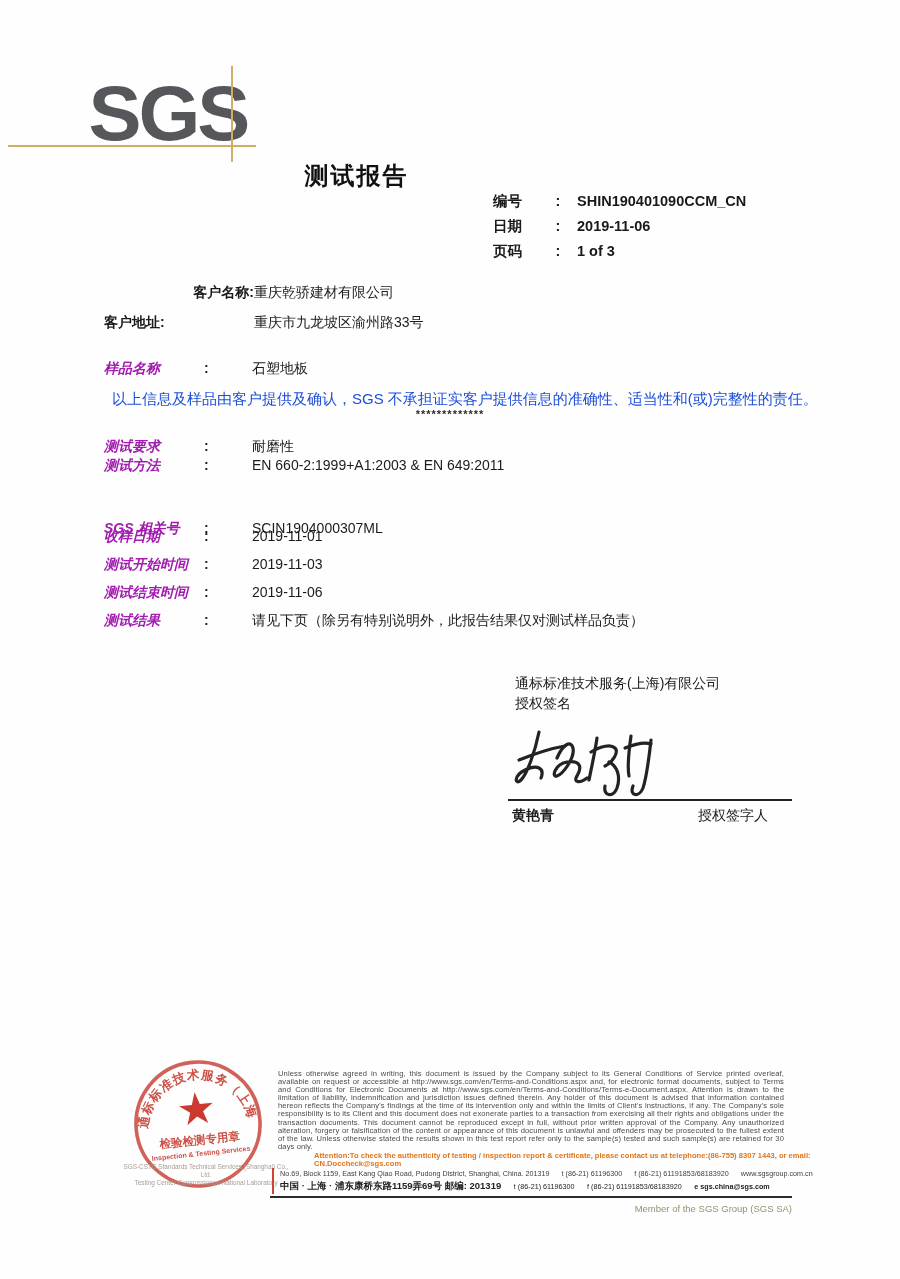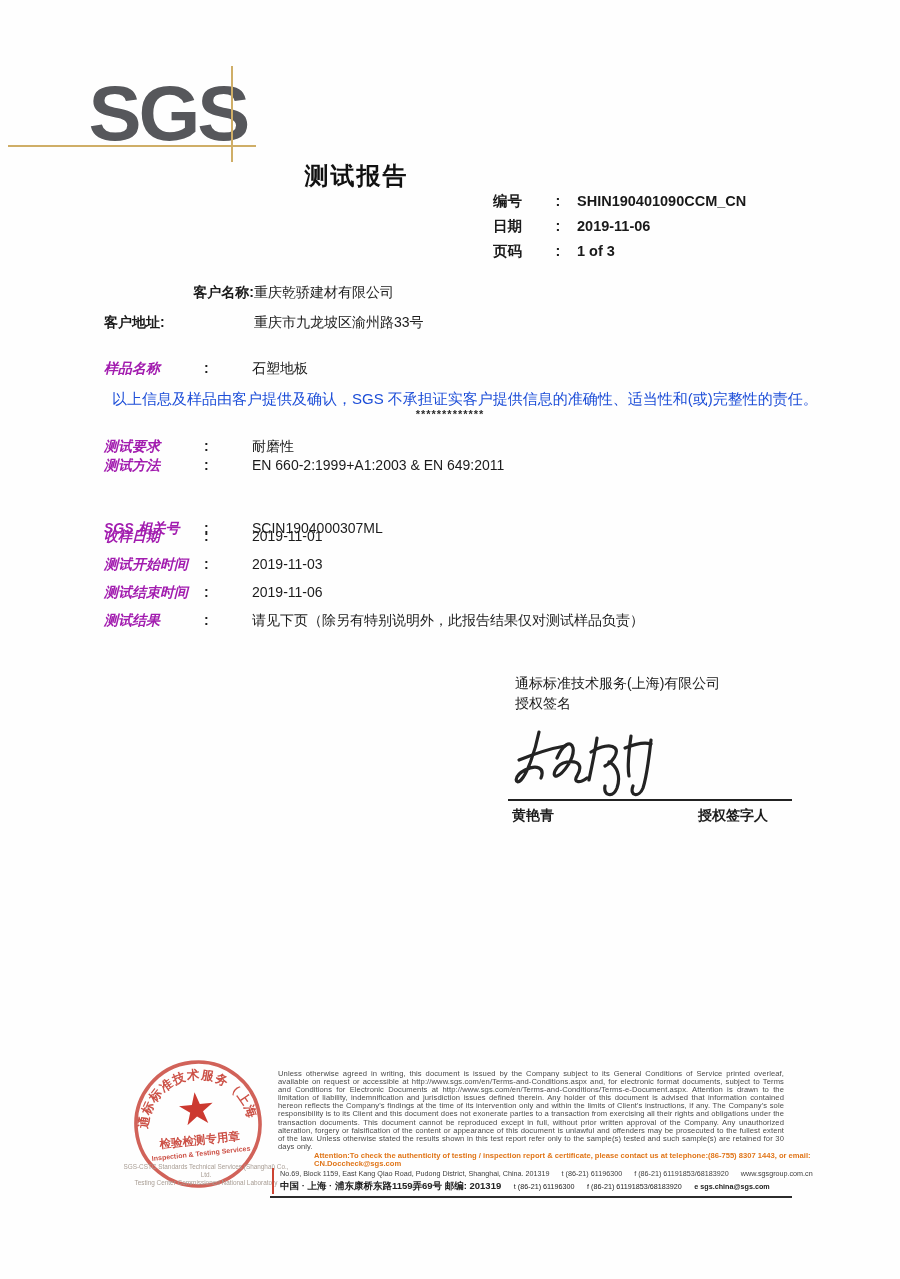--- a/index.html
+++ b/index.html
@@ -31,21 +31,21 @@
   .drow .colon{display:inline-block;width:48px;font-weight:bold;}
   .drow .val{color:#1b1b1b;}
   .notice{left:112px;top:390px;width:720px;font-size:15px;color:#1d4ed8;}
   .stars{left:0;top:408px;width:900px;text-align:center;font-size:11px;font-weight:bold;letter-spacing:1px;color:#2a2a2a;}
   
   .sig-company{left:515px;top:675px;font-size:14px;color:#1b1b1b;}
   .sig-auth{left:515px;top:695px;font-size:14px;color:#1b1b1b;}
   .sig-svg{left:505px;top:718px;}
   .sig-line{left:508px;top:799px;width:284px;height:2px;background:#222;}
   .sig-name{left:512px;top:807px;font-size:14px;font-weight:bold;color:#1b1b1b;}
-  .sig-role{left:698px;top:807px;font-size:14px;font-weight:bold;color:#1b1b1b;}
+  .sig-role{left:698px;top:807px;font-size:14px;font-weight:normal;color:#1b1b1b;}
   
   .stamp{left:130px;top:1056px;width:136px;height:136px;transform:rotate(-6deg);opacity:.92;}
   .stamp-cap{left:118px;top:1163px;width:176px;text-align:center;font-size:6.4px;line-height:8px;color:#a89d94;}
   
   .fineprint{
     left:278px;top:1070px;width:506px;font-size:7.6px;line-height:8.1px;
     color:#4a4a4a;text-align:justify;letter-spacing:.1px;
   }
   .attention{
     left:278px;top:1152px;width:506px;font-size:7.6px;line-height:8.2px;
@@ -169,14 +169,15 @@
     </div>
     <div class="addr-cn">
       <span class="addr-seg">中国 · 上海 · 浦东康桥东路1159弄69号  邮编: 201319</span>
       <span class="addr-seg" style="font-weight:normal;font-size:7.2px;">t (86-21) 61196300</span>
       <span class="addr-seg" style="font-weight:normal;font-size:7.2px;">f (86-21) 61191853/68183920</span>
       <span class="addr-seg" style="font-weight:bold;font-size:7.2px;">e  sgs.china@sgs.com</span>
     </div>
   </div>
 
   <div class="abs footer-rule"></div>
+  <div class="abs member">Member of the SGS Group (SGS SA)</div>
 
 </div>
 
 </body></html>

